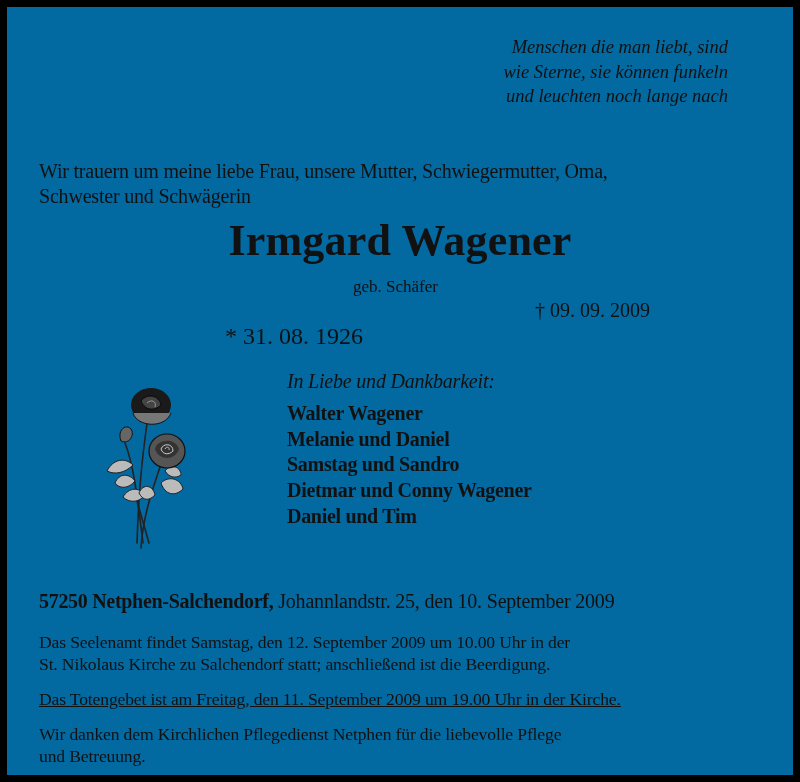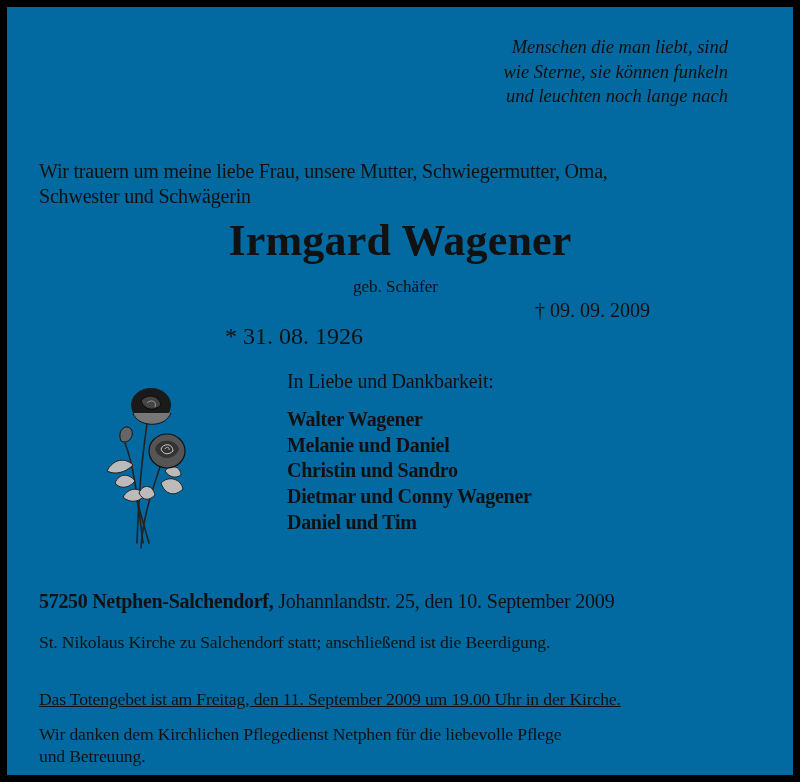--- a/index.html
+++ b/index.html
@@ -43,21 +43,21 @@
       font-size: 17px; line-height: 20px;
     }
     .born { left: 218px; top: 292px; font-size: 24px; line-height: 22px; margin-top: 26px; }
     .died { left: 528px; top: 292px; font-size: 20px; line-height: 22px; }
     .rose { left: 96px; top: 376px; width: 96px; height: 170px; }
     .mourners {
       left: 280px; top: 362px;
       font-size: 20px;
       line-height: 25.8px;
     }
-    .mourners .lead { margin-bottom: 12px; letter-spacing: -0.2px; }
+    .mourners .lead { margin-bottom: 6px; letter-spacing: -0.2px; font-style: italic; }
     .mourners .m { font-weight: bold; letter-spacing: -0.3px; }
     .mourners .m .plain { font-weight: normal; letter-spacing: -0.2px; }
     .address {
       left: 32px; top: 582px;
       font-size: 20px; line-height: 24px;
       letter-spacing: -0.2px;
     }
     .address .city { font-weight: bold; letter-spacing: -0.3px; }
     .p {
       left: 32px;
@@ -130,35 +130,36 @@
 
   <div class="abs mourners">
     <div class="lead">In Liebe und Dankbarkeit:</div>
     <div class="m">
       <span>Walter Wagener</span>
     </div>
     <div class="m">
       <span>Melanie und Daniel</span>
     </div>
     <div class="m">
-      <span>Christin und Sandro</span>
+      <span>Samstag und Sandro</span>
     </div>
     <div class="m">
       <span>Dietmar und Conny Wagener</span>
     </div>
     <div class="m">
       <span>Daniel und Tim</span>
     </div>
   </div>
 
   <div class="abs address">
     <span class="city">57250 Netphen-Salchendorf,</span><span> Johannlandstr. 25, den 10. September 2009</span>
   </div>
 
   <div class="abs p p1">
+    <div>Das Seelenamt findet Samstag, den 12. September 2009 um 10.00 Uhr in der</div>
     <div>St. Nikolaus Kirche zu Salchendorf statt; anschließend ist die Beerdigung.</div>
   </div>
 
   <div class="abs p p2">
     <div>Das Totengebet ist am Freitag, den 11. September 2009 um 19.00 Uhr in der Kirche.</div>
   </div>
 
   <div class="abs p p3">
     <div>Wir danken dem Kirchlichen Pflegedienst Netphen für die liebevolle Pflege</div>
     <div>und Betreuung.</div>

